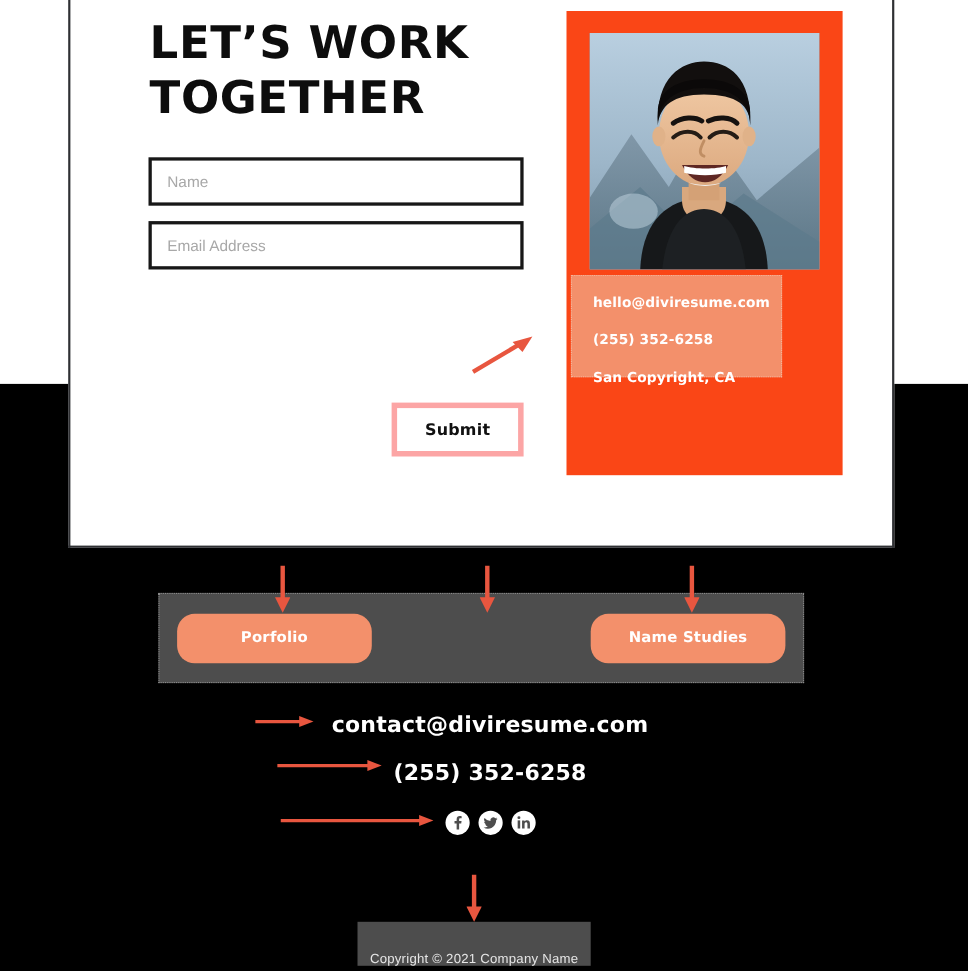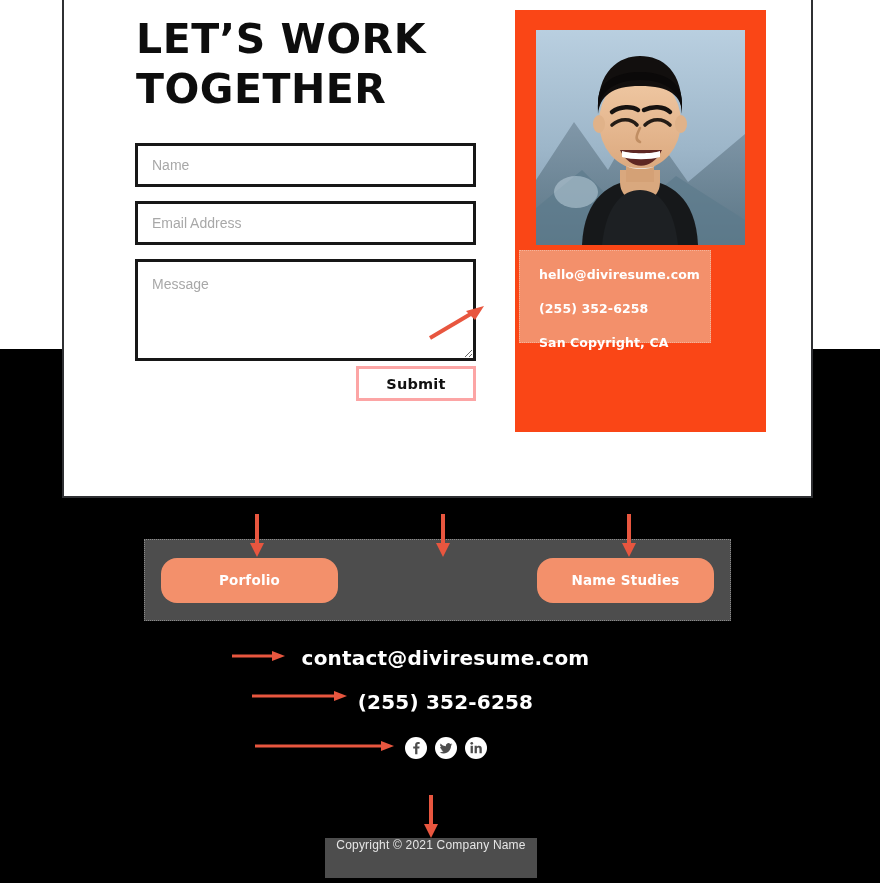--- a/index.html
+++ b/index.html
@@ -77,23 +77,23 @@
   .field::placeholder { color: #a8a8a8; }
 
   #submit-row {
     position: absolute;
     left: 71px; top: 368px;
     width: 341px;
     display: flex;
     justify-content: flex-end;
   }
   #submit-button {
-    width: 120px; height: 35px;
-    background: #ffffff;
-    border: 3px solid #fca5a5;
+    width: 120px; height: 49px;
+    background: #ffffff;
+    border: 5px solid #fca5a5;
     font-family: "DejaVu Sans", sans-serif;
     font-size: 14.5px;
     font-weight: bold;
     color: #111111;
     cursor: pointer;
     letter-spacing: 0.2px;
   }
 
   
   #orange-card {
@@ -214,21 +214,21 @@
 
   .arrow-right { position: absolute; height: 12px; z-index: 4; }
 
   
   #copyright-bar {
     position: absolute;
     left: 325px; top: 838px;
     width: 212px; height: 40px;
     background: #4d4d4d;
     display: flex;
-    align-items: flex-start;
+    align-items: flex-end;
     justify-content: center;
     z-index: 3;
   }
   #copyright-text {
     font-family: "Liberation Sans", sans-serif;
     font-size: 12px;
     color: #e6e6e6;
     letter-spacing: 0.2px;
   }
 </style>
@@ -237,21 +237,20 @@
 
 <div id="bg-black"></div>
 
 <div id="content-card">
 
   <h1 id="page-title">LET’S WORK TOGETHER</h1>
 
   <form id="contact-form">
     <input class="field" type="text" placeholder="Name" style="">
     <input class="field" type="text" placeholder="Email Address" style="">
-    <textarea class="field" placeholder="Message" style=""></textarea>
   </form>
 
   <div id="submit-row">
     <button id="submit-button" type="button">Submit</button>
   </div>
 
   <div id="orange-card">
 
     <div id="profile-photo">
       <svg viewBox="0 0 209 215" xmlns="http://www.w3.org/2000/svg">

